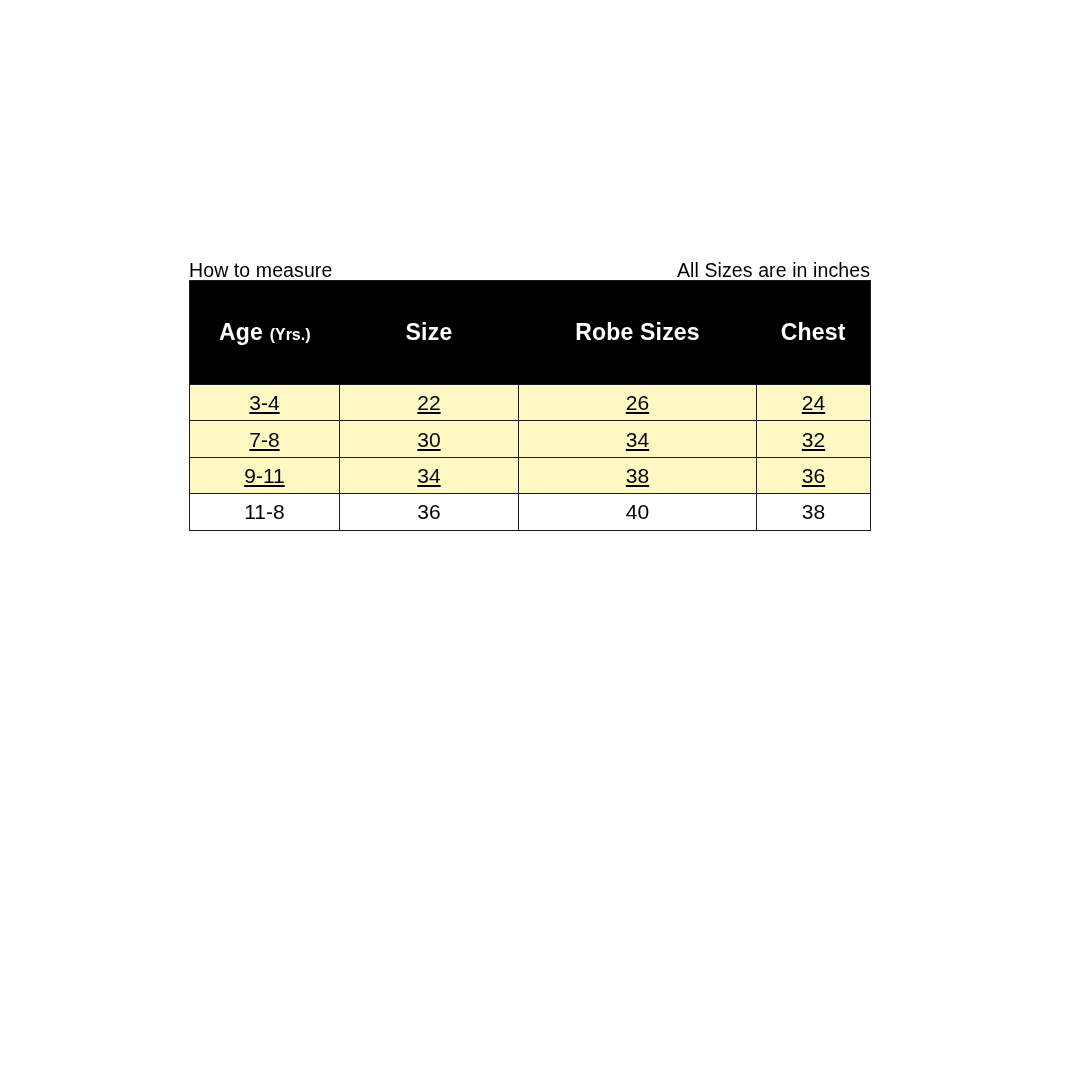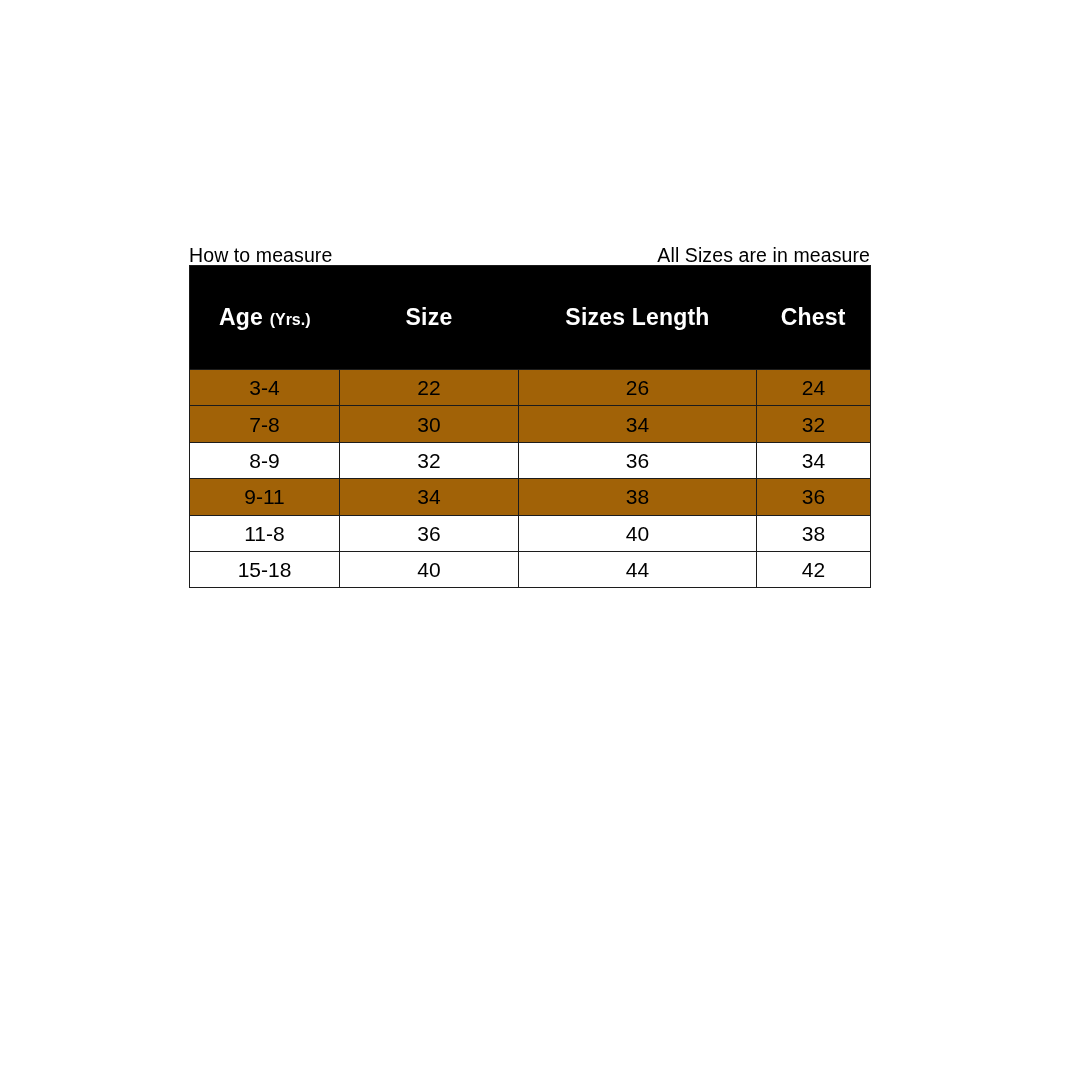--- a/index.html
+++ b/index.html
@@ -12,21 +12,21 @@
     height: 1080px;
     font-family: "Liberation Sans", sans-serif;
     color: #000000;
     position: relative;
     overflow: hidden;
   }
 
   #size-chart {
     position: absolute;
     left: 189px;
-    top: 238px;
+    top: 253px;
     width: 681px;
   }
 
   
   .caption-row {
     display: flex;
     justify-content: space-between;
     align-items: flex-end;
     height: 27px;
     line-height: 1;
@@ -80,81 +80,70 @@
     text-align: center;
     vertical-align: middle;
     font-size: 21px;
     font-weight: 400;
     padding: 0;
     background: #ffffff;
     color: #000000;
     line-height: 1;
   }
   tbody tr.alt td {
-    background: #a16207;
+    background: #fef9c3;
+    text-decoration: underline;
   }
 </style>
 </head>
 <body>
 
 <div id="size-chart">
 
   <div class="caption-row">
     <span class="caption-text">How to measure</span>
-    <span class="caption-text">All Sizes are in measure</span>
+    <span class="caption-text">All Sizes are in inches</span>
   </div>
 
   <table class="size-table">
     <colgroup>
       <col class="c-age">
       <col class="c-size">
       <col class="c-robe">
       <col class="c-chest">
     </colgroup>
     <thead>
       <tr class="head-row">
         <th><span>Age</span> <span class="unit">(Yrs.)</span></th>
         <th>Size</th>
-        <th>Sizes Length</th>
+        <th>Robe Sizes</th>
         <th>Chest</th>
       </tr>
     </thead>
     <tbody id="table-body">
         <tr class="alt">
           <td>3-4</td>
           <td>22</td>
           <td>26</td>
           <td>24</td>
         </tr>
         <tr class="alt">
           <td>7-8</td>
           <td>30</td>
           <td>34</td>
           <td>32</td>
         </tr>
-        <tr>
-          <td>8-9</td>
-          <td>32</td>
-          <td>36</td>
-          <td>34</td>
-        </tr>
         <tr class="alt">
           <td>9-11</td>
           <td>34</td>
           <td>38</td>
           <td>36</td>
         </tr>
         <tr>
           <td>11-8</td>
           <td>36</td>
           <td>40</td>
           <td>38</td>
         </tr>
-        <tr>
-          <td>15-18</td>
-          <td>40</td>
-          <td>44</td>
-          <td>42</td>
-        </tr>
       </tbody>
   </table>
 
 </div>
 
 </body></html>

